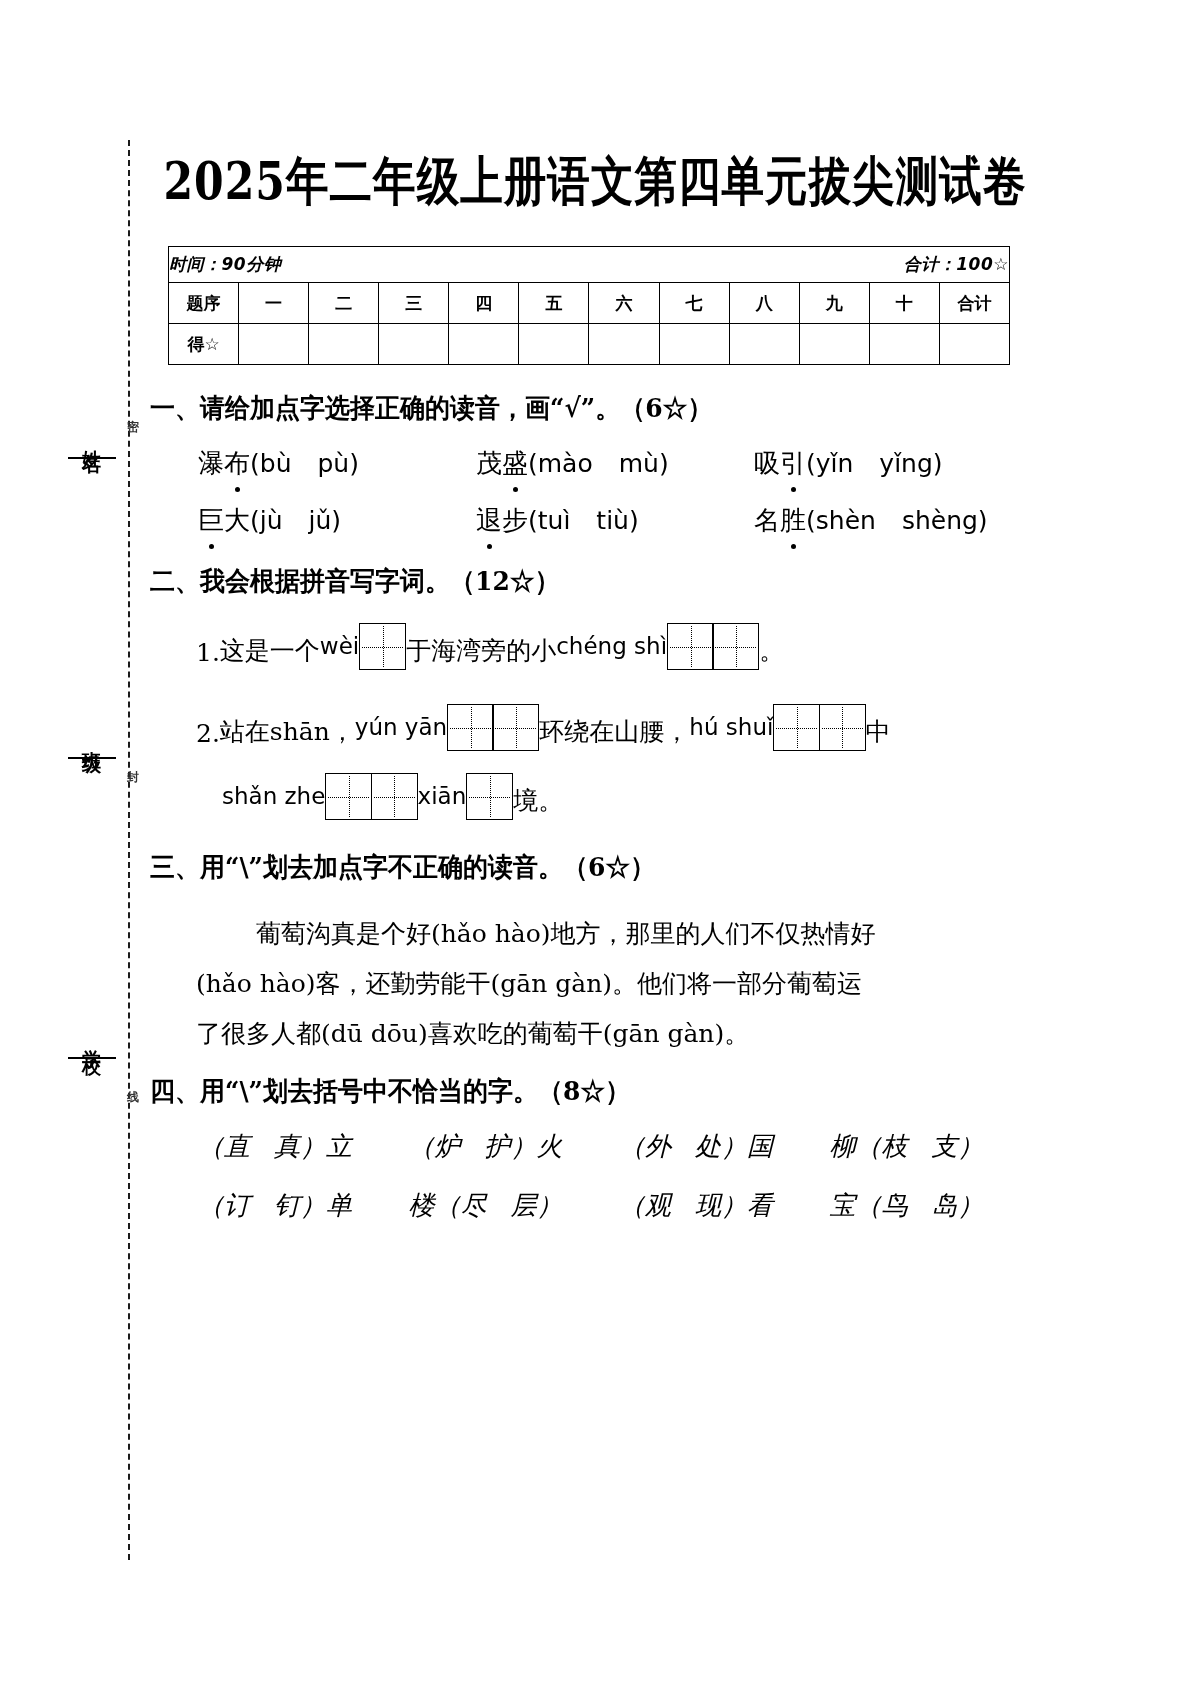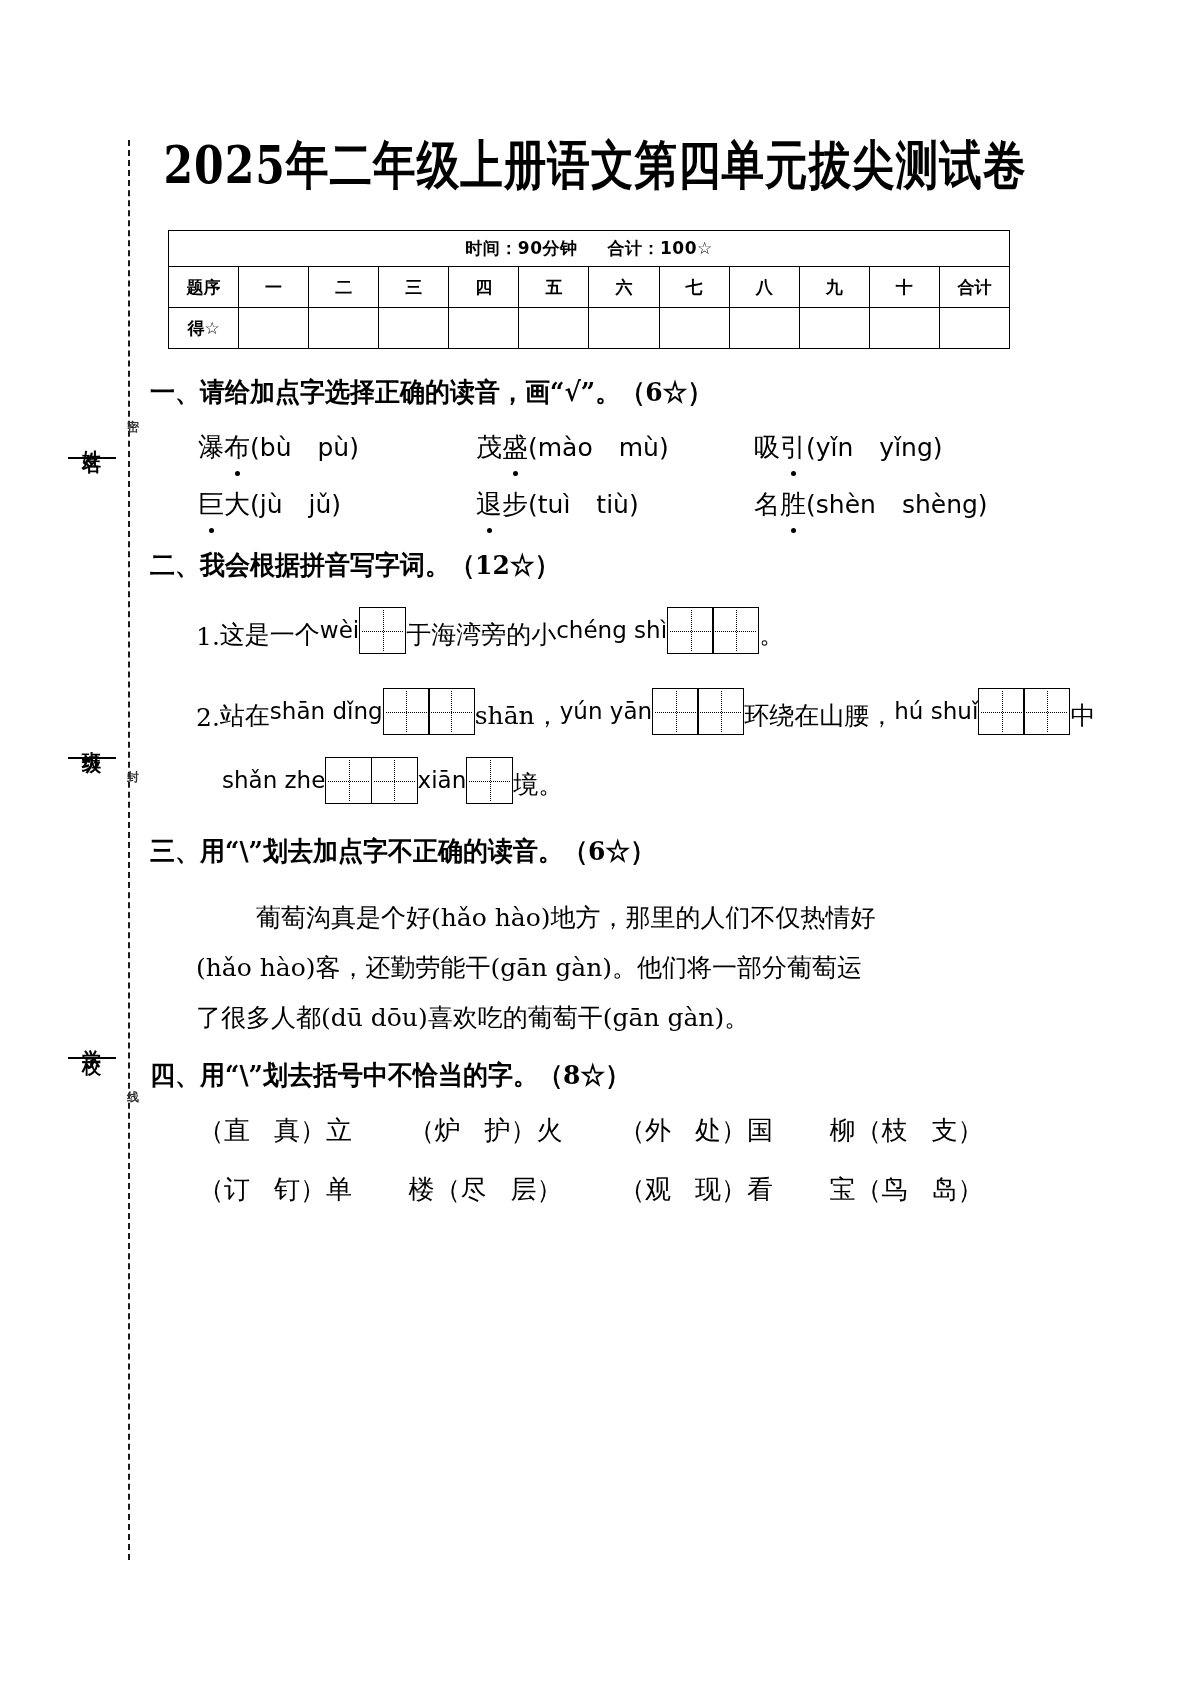--- a/index.html
+++ b/index.html
@@ -59,21 +59,21 @@
     font-weight: bold;
     writing-mode: vertical-rl;
     text-orientation: upright;
     color: #333;
   }
 
   
   .sheet {
     position: absolute;
     left: 150px;
-    top: 116px;
+    top: 132px;
     width: 890px;
   }
 
   h1.title {
     margin: 0;
     font-family: "DejaVu Serif", "Liberation Serif", serif;
     font-weight: bold;
     font-size: 43px;
     letter-spacing: 1px;
     text-align: center;
@@ -100,23 +100,24 @@
   }
   table.score tr.meta td {
     height: 36px;
     font-size: 17px;
     letter-spacing: 0.5px;
   }
   table.score tr.head td { height: 41px; }
   table.score tr.blank td { height: 41px; }
   .meta-inner {
     display: flex;
-    justify-content: center;
+    justify-content: space-between;
     gap: 30px;
     align-items: center;
+    font-style: italic;
   }
 
   
   .sec-title {
     font-family: "DejaVu Serif", "Liberation Serif", serif;
     font-weight: bold;
     font-size: 25px;
     letter-spacing: 0px;
     margin: 26px 0 0 0;
     white-space: nowrap;
@@ -212,21 +213,21 @@
     font-size: 25px;
   }
   .para .pl {
     white-space: nowrap;
     margin-bottom: 17px;
     display: block;
   }
   .para .pl.indent { padding-left: 60px; margin-top: 34px; }
 
   
-  .q4-rows { margin: 22px 0 0 48px; }
+  .q4-rows { margin: 22px 0 0 48px; font-style: italic; }
   .q4-row {
     display: flex;
     font-family: "DejaVu Serif", "Liberation Serif", serif;
     font-size: 26px;
     margin-bottom: 24px;
     white-space: nowrap;
   }
   .q4-cell { width: 212px; }
   .q4-cell .gap { display: inline-block; width: 24px; }
 </style>
@@ -356,27 +357,20 @@
         <span class="tzg"></span>
         <span class="tzg"></span>
       </span>
     </span>
     <span class="txt">。</span>
   </div>
 
   <div class="q2-line q2-row-2">
     <span class="txt">2.</span>
     <span class="txt">站在</span>
-    <span class="tzg-group">
-      <span class="tzg-pin">shān dǐng</span>
-      <span class="tzg-boxes">
-        <span class="tzg"></span>
-        <span class="tzg"></span>
-      </span>
-    </span>
     <span class="txt">shān，</span>
     <span class="tzg-group">
       <span class="tzg-pin">yún yān</span>
       <span class="tzg-boxes">
         <span class="tzg"></span>
         <span class="tzg"></span>
       </span>
     </span>
     <span class="txt">环绕在山腰，</span>
     <span class="tzg-group">

